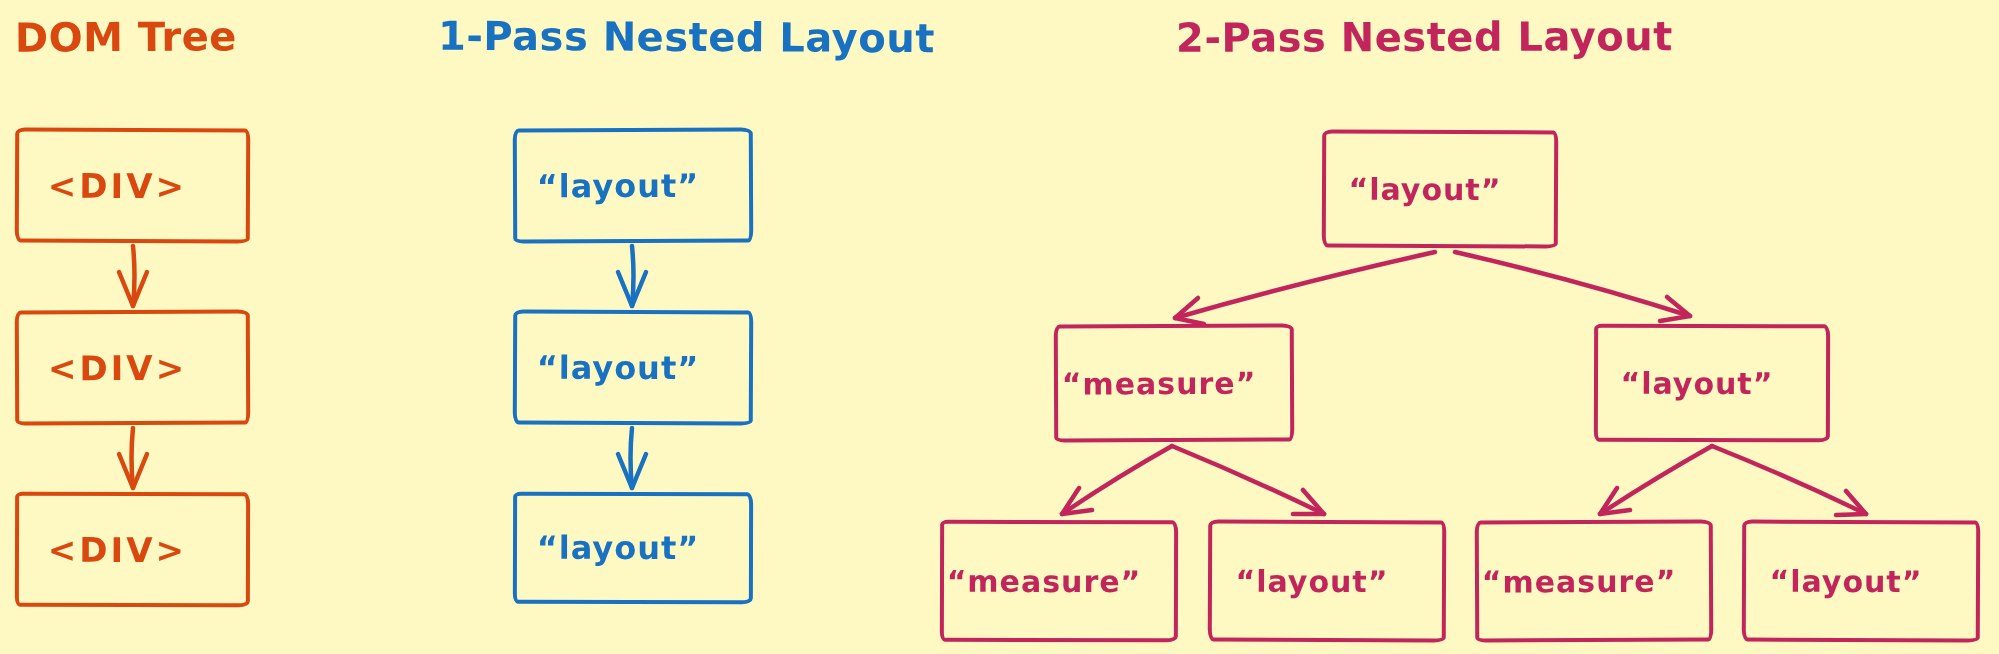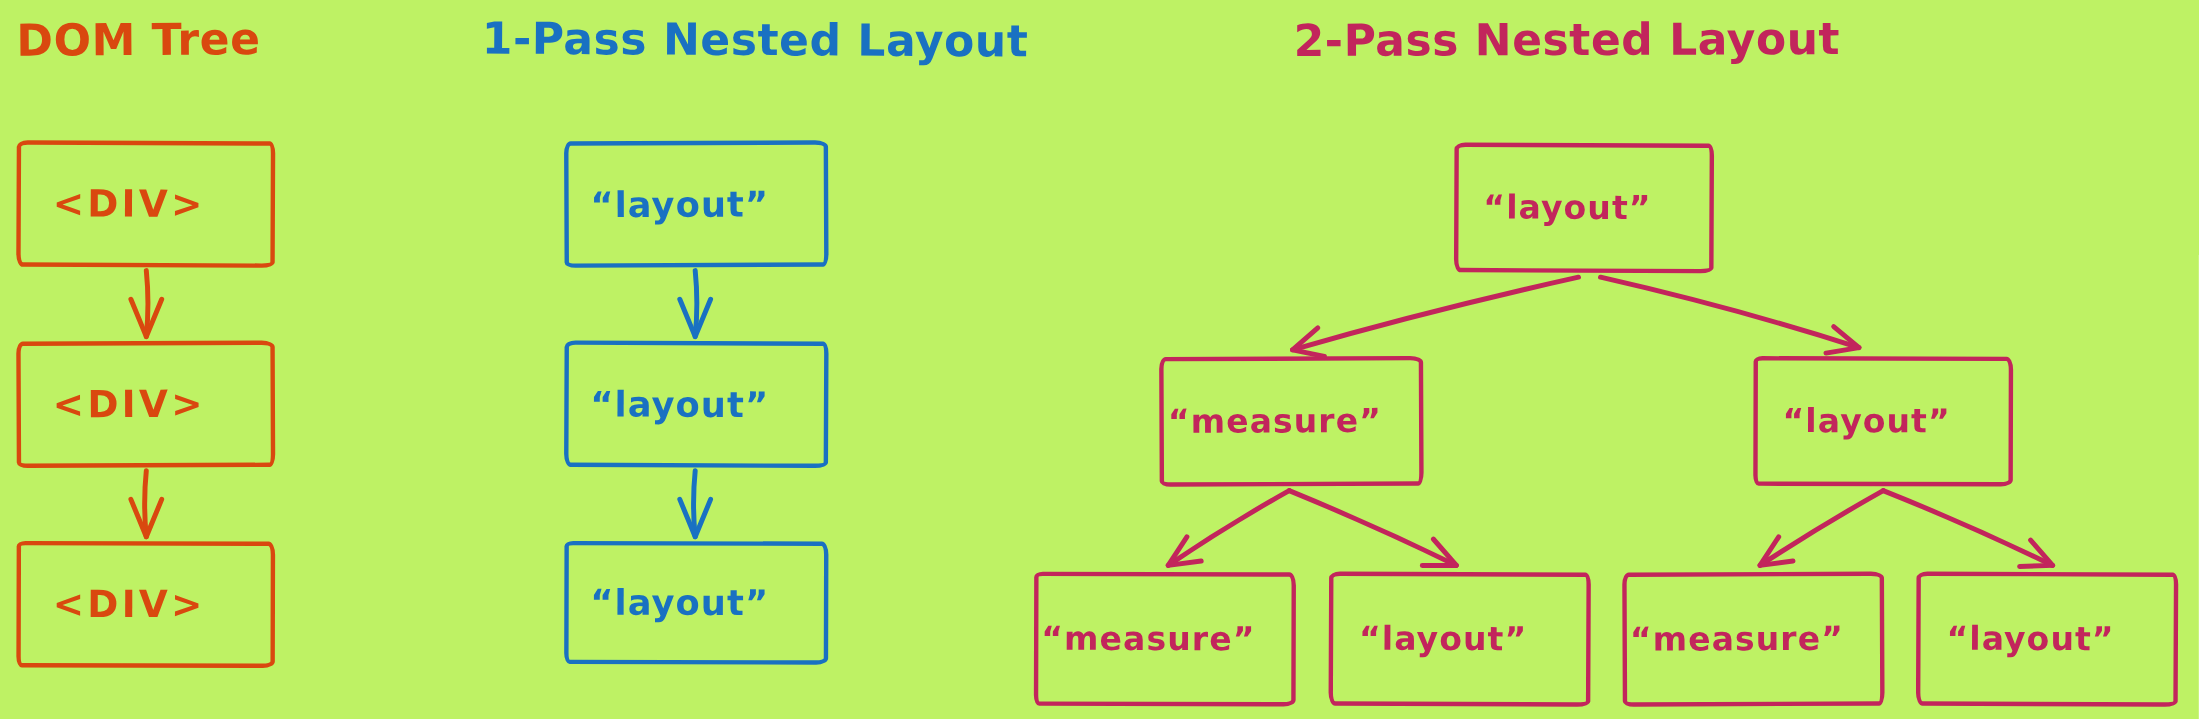--- a/index.html
+++ b/index.html
@@ -1,19 +1,19 @@
 <!DOCTYPE html>
 <html style="--color-dom: #d9480f; --color-onepass: #1971c2; --color-twopass: #c2255c;"><head>
 <meta charset="utf-8">
 <style>
   html,body{margin:0;padding:0;background:#ffffff;}
   .canvas{
     position:relative;
     width:1999px;height:654px;
-    background:#bef264;
+    background:#fef9c3;
     font-family:"DejaVu Sans", sans-serif;
     overflow:hidden;
   }
   .title{
     position:absolute;
     top:14px;
     font-weight:bold;
     font-size:40px;
     letter-spacing:0.5px;
     white-space:nowrap;

